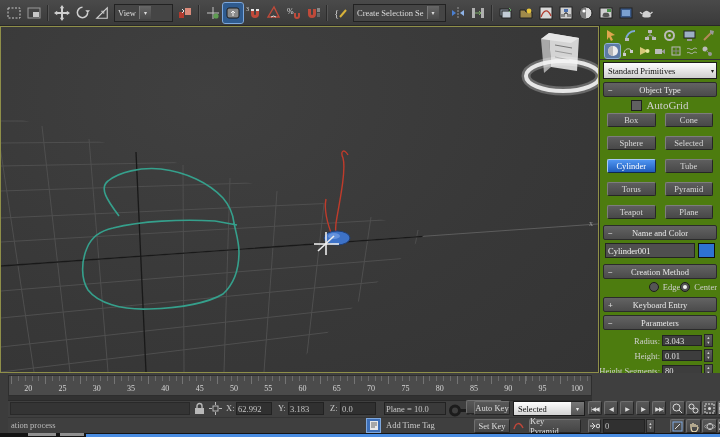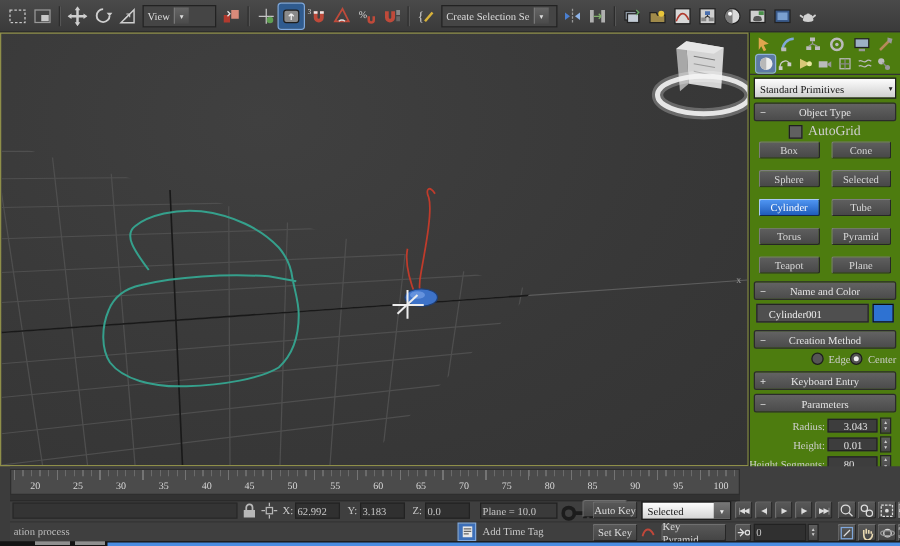--- a/index.html
+++ b/index.html
@@ -47,30 +47,30 @@
   .chk{width:9px;height:9px;background:#606060;border:1px solid #1f1f1f;font-size:8px;line-height:8px;
        color:#101010;text-align:center;flex:none}
   .chk.on{background:#e8e8e8}
   .objgrid{display:grid;grid-template-columns:1fr 1fr;gap:9px;padding:2px 2px}
   .obtn{height:12px;background:linear-gradient(#5e5e5e,#484848);border:1px solid;
         border-color:#7d7d7d #262626 #262626 #7d7d7d;border-radius:2px;color:#d8d8d8;font-size:8.5px;
         display:flex;align-items:center;justify-content:center}
   .obtn.active{background:linear-gradient(#4f95f2,#1f5cba);color:#fff;border-color:#a9c9f5 #10284e #10284e #a9c9f5}
   .namerow{display:flex;gap:3px;padding:3px 2px;align-items:center}
   .namefield{flex:1;height:13px;background:#4f4f4f;border:1px solid #242424;color:#f2f2f2;
-             display:flex;align-items:center;padding:0 9px;font-size:8.5px}
+             display:flex;align-items:center;padding:0 2px;font-size:8.5px}
   .swatch{width:15px;height:13px;background:#2e72d2;border:1px solid #0e0e0e;flex:none}
   .radios{display:flex;align-items:center;justify-content:flex-end;height:15px;font-size:8.5px;color:#cfcfcf}
   .radio{display:flex;align-items:center;gap:4px}
   .rdot{width:8px;height:8px;border-radius:50%;background:#555;border:1px solid #1d1d1d;position:relative;flex:none}
   .rdot.on::after{content:"";position:absolute;left:2px;top:2px;width:4px;height:4px;border-radius:50%;background:#f2f2f2}
   .prow{display:flex;align-items:center;justify-content:flex-end;gap:2px;padding:1px 2px;height:13px}
   .plabel{color:#cfcfcf;font-size:8.5px;white-space:nowrap}
   .pfield{width:40px;height:11px;background:#3d3d3d;border:1px solid #232323;color:#e0e0e0;font-size:8.5px;
-          display:flex;align-items:center;padding:0 12px;box-sizing:border-box;flex:none}
+          display:flex;align-items:center;padding:0 2px;box-sizing:border-box;flex:none}
   .pspin{width:9px;height:13px;background:linear-gradient(#5e5e5e,#464646);border:1px solid #262626;
          color:#d0d0d0;font-size:4.5px;line-height:4.5px;display:flex;flex-direction:column;align-items:center;
          justify-content:center;box-sizing:border-box;flex:none}
   .chkrow{display:flex;align-items:center;justify-content:flex-end;gap:5px;height:13px;padding-right:14px;
           font-size:8.5px;color:#cfcfcf}
 
   
   .bbar{position:absolute;left:8px;top:373px;width:720px;height:60px;background:#3f3f3f}
   .ruler{position:absolute;left:0;top:2px;width:584px;height:21px;background:#4b4b4b;
          border:1px solid #2e2e2e;box-sizing:border-box;

